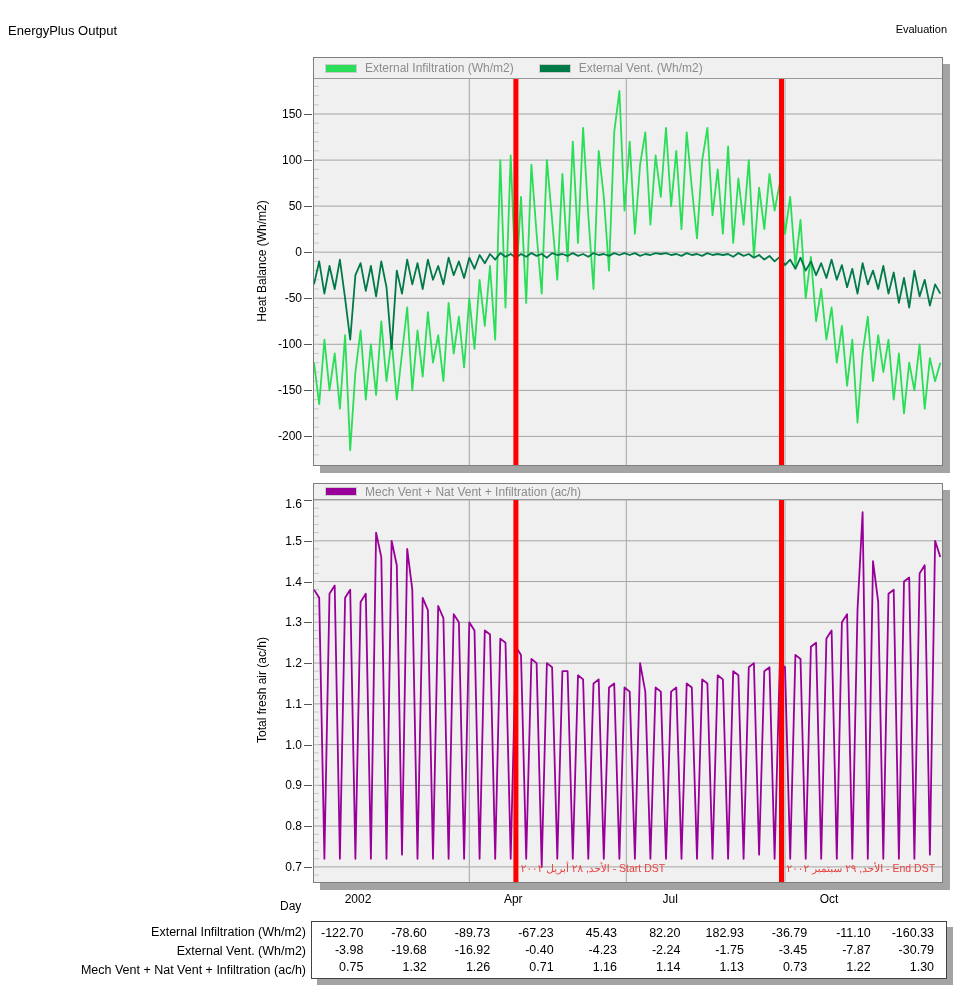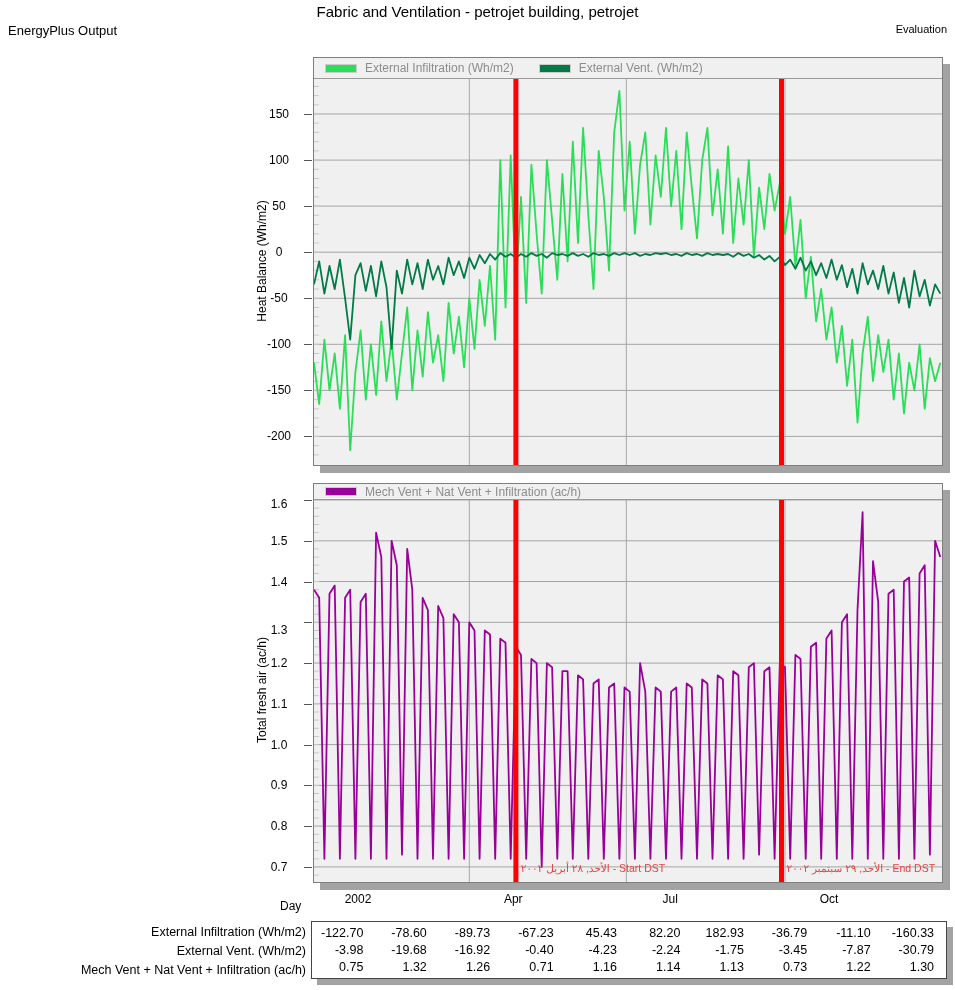--- a/index.html
+++ b/index.html
@@ -19,38 +19,37 @@
   .legend-sm{height:15px;}
   .lg-item{display:flex;align-items:center;}
   .swatch{display:inline-block;width:30px;height:7px;margin-right:9px;outline:1px solid rgba(0,0,0,0.15);}
   svg{display:block;}
 
   .ytitle{position:absolute;font-size:12px;white-space:nowrap;width:150px;text-align:center;
           transform:rotate(-90deg);}
   .yt0{left:187px;top:254px;}
   .yt1{left:187px;top:683px;}
 
-  .ytick{position:absolute;width:46px;text-align:center;font-size:12px;}
+  .ytick{position:absolute;width:46px;text-align:right;font-size:12px;}
   .ydash{position:absolute;width:8px;height:1px;background:#555;}
   .xlab{position:absolute;font-size:12px;transform:translateX(-50%);margin-left:44px;}
   .daylab{position:absolute;left:280px;top:899px;font-size:12px;}
   .dst{position:absolute;font-size:10.5px;color:#e84040;white-space:nowrap;direction:ltr;}
 
   .tbl-labels{position:absolute;right:649px;top:923px;text-align:right;font-size:12.5px;line-height:19px;white-space:nowrap;}
   .tbl-box{position:absolute;left:311px;top:921px;width:636px;height:58px;background:#fff;
            border:1px solid #444;box-shadow:6px 6px 0 #a3a3a3;box-sizing:border-box;
            display:flex;flex-direction:column;justify-content:space-around;padding:2px 0;}
   .t-row{display:flex;}
   .t-cell{flex:1;text-align:right;padding-right:12px;font-size:12.5px;}
 </style>
 </head>
 <body>
 
 <div class="page">
-  <div class="title">Fabric and Ventilation - petrojet building, petrojet</div>
   <div class="app">EnergyPlus Output</div>
   <div class="mode">Evaluation</div>
 
   <div class="ytitle yt0">Heat Balance (Wh/m2)</div>
   <div class="ytitle yt1">Total fresh air (ac/h)</div>
 
   <div class="chart-box" id="chartbox0">
     <div class="legend">
         <span class="lg-item">
           <span class="swatch" style="background: rgb(42, 222, 88);"></span>
@@ -256,21 +255,21 @@
     <div class="ytick" style="left: 256px; top: 383.379px;">-150</div>
     <div class="ydash" style="left: 304px; top: 390.379px;"></div>
     <div class="ytick" style="left: 256px; top: 429.442px;">-200</div>
     <div class="ydash" style="left: 304px; top: 436.442px;"></div>
     <div class="ytick" style="left: 256px; top: 497px;">1.6</div>
     <div class="ydash" style="left: 304px; top: 500px;"></div>
     <div class="ytick" style="left: 256px; top: 533.768px;">1.5</div>
     <div class="ydash" style="left: 304px; top: 540.768px;"></div>
     <div class="ytick" style="left: 256px; top: 574.537px;">1.4</div>
     <div class="ydash" style="left: 304px; top: 581.537px;"></div>
-    <div class="ytick" style="left: 256px; top: 615.305px; margin-top: 8px;">1.3</div>
+    <div class="ytick" style="left: 256px; top: 615.305px;">1.3</div>
     <div class="ydash" style="left: 304px; top: 622.305px;"></div>
     <div class="ytick" style="left: 256px; top: 656.074px;">1.2</div>
     <div class="ydash" style="left: 304px; top: 663.074px;"></div>
     <div class="ytick" style="left: 256px; top: 696.842px;">1.1</div>
     <div class="ydash" style="left: 304px; top: 703.842px;"></div>
     <div class="ytick" style="left: 256px; top: 737.61px;">1.0</div>
     <div class="ydash" style="left: 304px; top: 744.61px;"></div>
     <div class="ytick" style="left: 256px; top: 778.379px;">0.9</div>
     <div class="ydash" style="left: 304px; top: 785.379px;"></div>
     <div class="ytick" style="left: 256px; top: 819.147px;">0.8</div>

